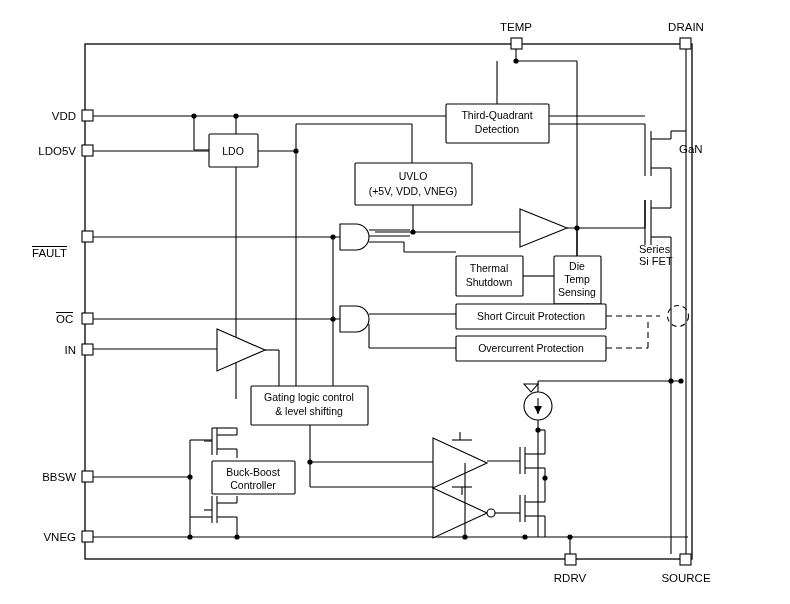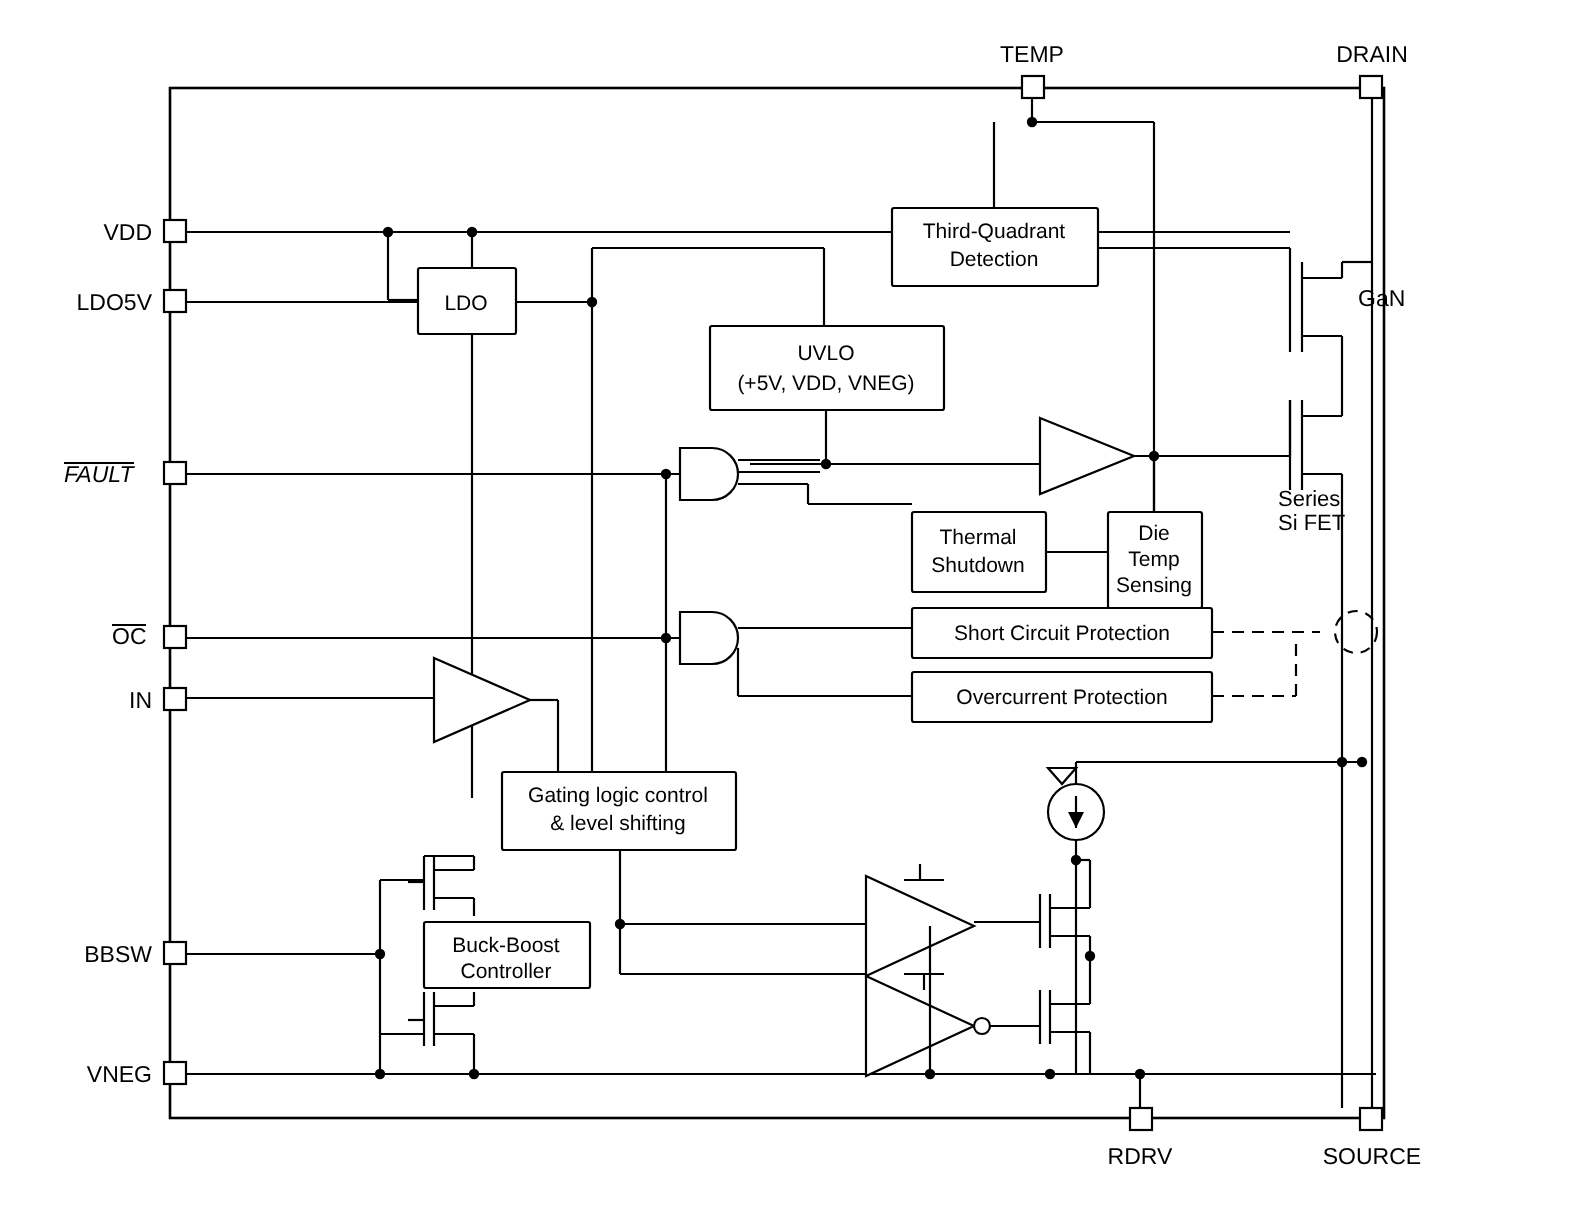--- a/index.html
+++ b/index.html
@@ -321,20 +321,20 @@
     <text class="lbl-pin" x="686" y="31" text-anchor="middle">DRAIN</text>
     <text class="lbl-pin" x="570" y="582" text-anchor="middle">RDRV</text>
     <text class="lbl-pin" x="686" y="582" text-anchor="middle">SOURCE</text>
 
     <text class="lbl-pin" x="679" y="153">GaN</text>
     <text class="lbl" x="639" y="253">Series</text>
     <text class="lbl" x="639" y="265">Si FET</text>
 
   </svg>
 
-  <div class="htext" style="left:32px; top:231px;font-style:italic;">
+  <div class="htext" style="left:32px; top:246px;">
     <span class="ovl">FAULT</span>
   </div>
   <div class="htext" style="left:56px; top:312px;text-align:center;">
     <span class="ovl">OC</span>
   </div>
 
 </div>
 
 </body></html>

